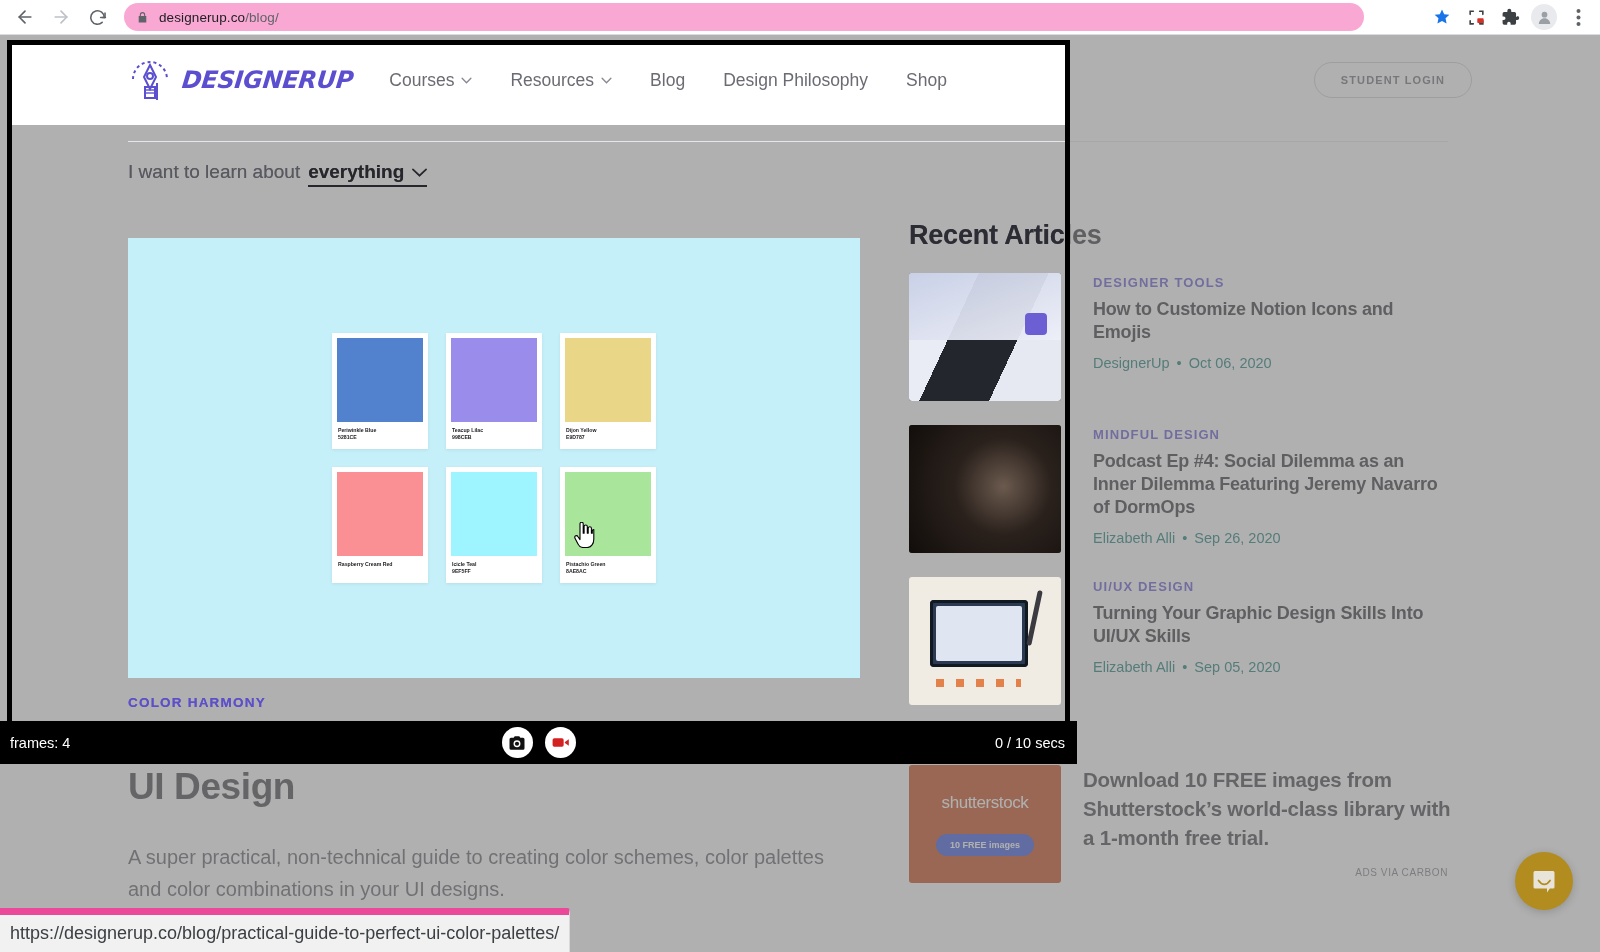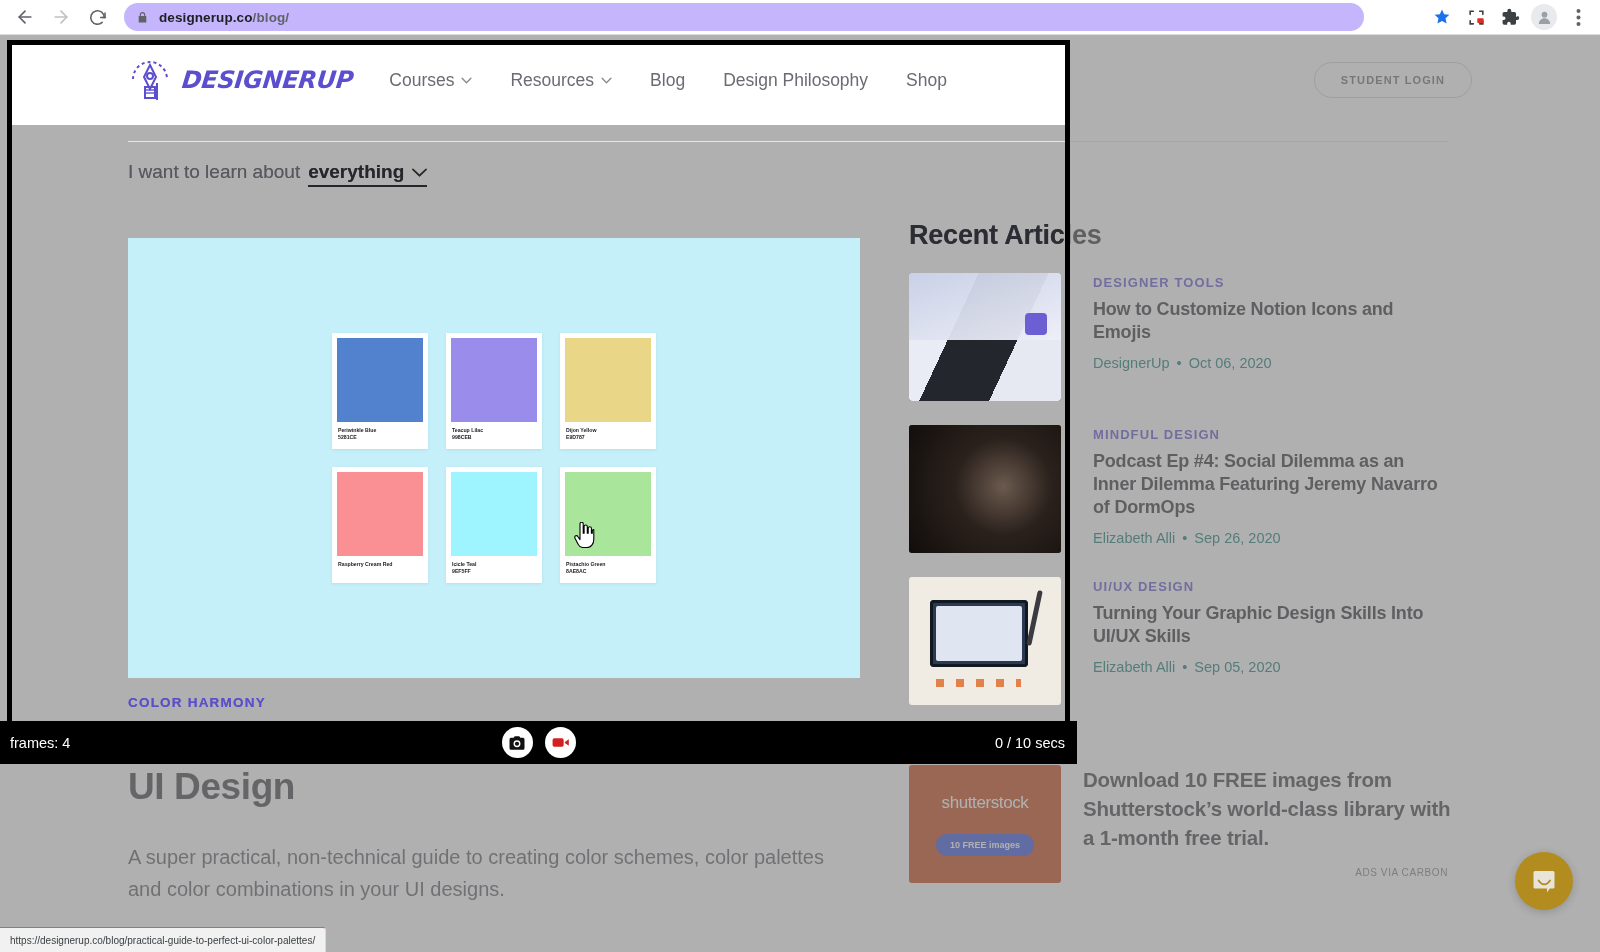--- a/index.html
+++ b/index.html
@@ -20,22 +20,22 @@
   .nav-btn {
     width: 34px; height: 34px; border-radius: 50%;
     display: flex; align-items: center; justify-content: center;
     color: #5f6368;
   }
   .nav-btn.disabled { color: #bdc1c6; }
   .nav-btn svg { display: block; }
 
   .omnibox {
     flex: 0 0 auto; margin-left: 10px; height: 28px; width: 1240px;
-    background: #c4b5fd; border-radius: 14px;
-    display: flex; align-items: center; padding: 0 12px; gap: 10px; font-weight: bold;
+    background: #f9a8d4; border-radius: 14px;
+    display: flex; align-items: center; padding: 0 12px; gap: 10px;
   }
   .lock-icon { color: #5f6368; display: flex; align-items: center; }
   .omnibox-url {
     font-size: 13.5px; color: #202124; letter-spacing: 0.1px;
     white-space: nowrap;
   }
   .omnibox-url .dim { color: #5f6368; }
 
   .toolbar-icons {
     display: flex; align-items: center; gap: 6px;
@@ -213,25 +213,25 @@
     display: flex; gap: 12px; align-items: center;
   }
   .rec-circle {
     width: 31px; height: 31px; border-radius: 50%; background: #fff;
     display: flex; align-items: center; justify-content: center;
   }
   .rec-time { margin-left: auto; margin-right: 12px; font-size: 14.5px; }
 
   
   .status-bar {
-    position: absolute; left: 0; bottom: 0; height: 25px;
-    background: #f1f1f1; border-top: 1px solid #ec4899;
+    position: absolute; left: 0; bottom: 0; height: 44px;
+    background: #f1f1f1; border-top: 7px solid #ec4899;
     border-right: 1px solid #d9d9d9; border-top-right-radius: 3px;
     display: flex; align-items: center; padding: 0 10px;
-    font-size: 10px; color: #3c4043; z-index: 60;
+    font-size: 18px; color: #3c4043; z-index: 60;
   }
 
   
   .intercom {
     position: absolute; right: 27px; bottom: 42px;
     width: 58px; height: 58px; border-radius: 50%;
     background: #b28c1f; display: flex; align-items: center; justify-content: center;
     z-index: 45; box-shadow: 0 2px 8px rgba(0,0,0,0.18);
   }
 

